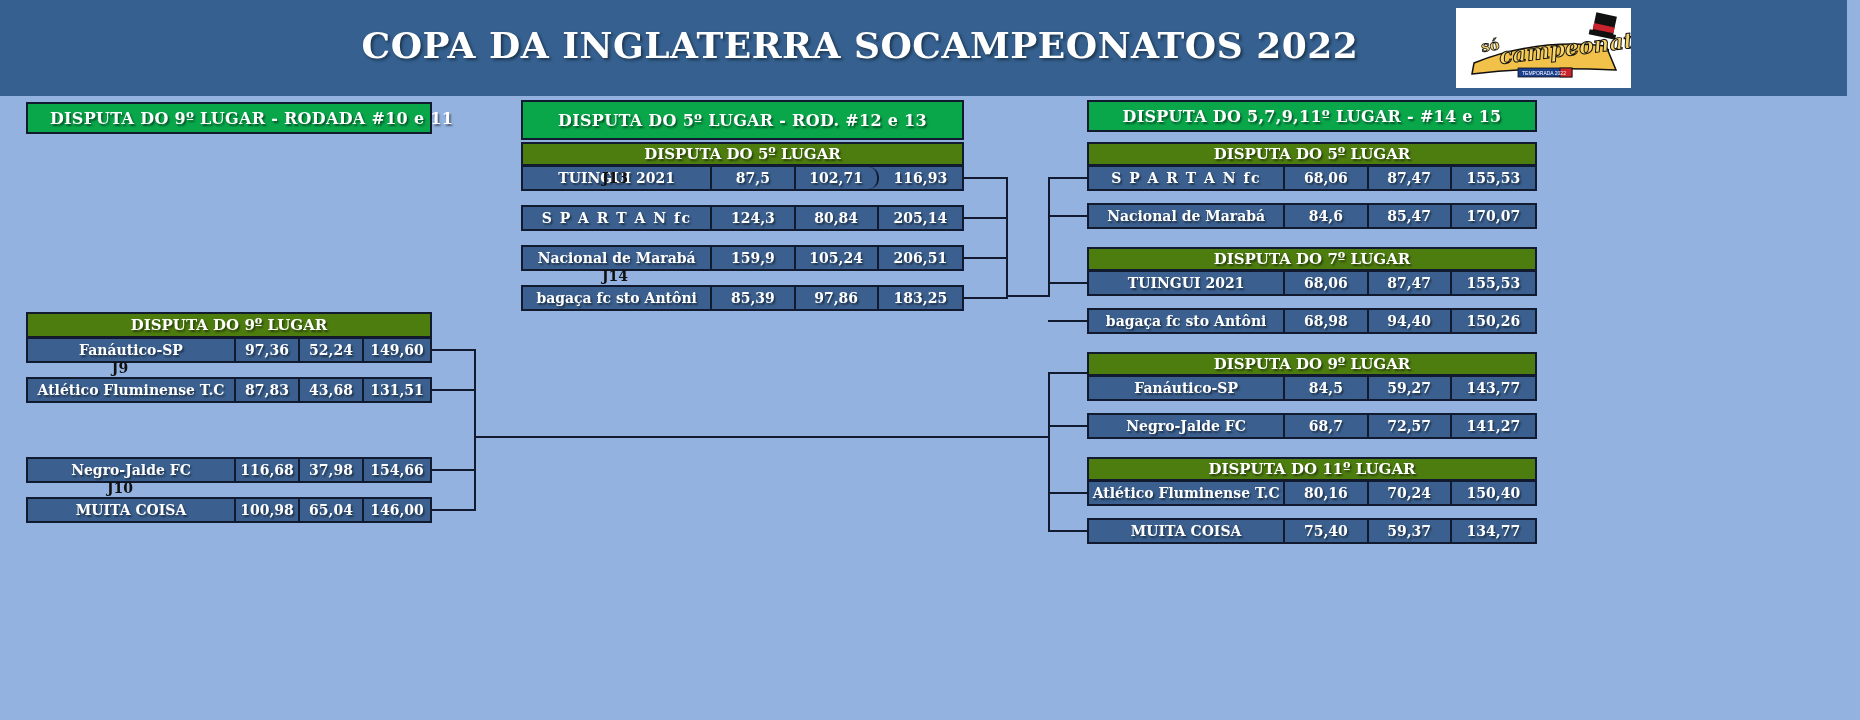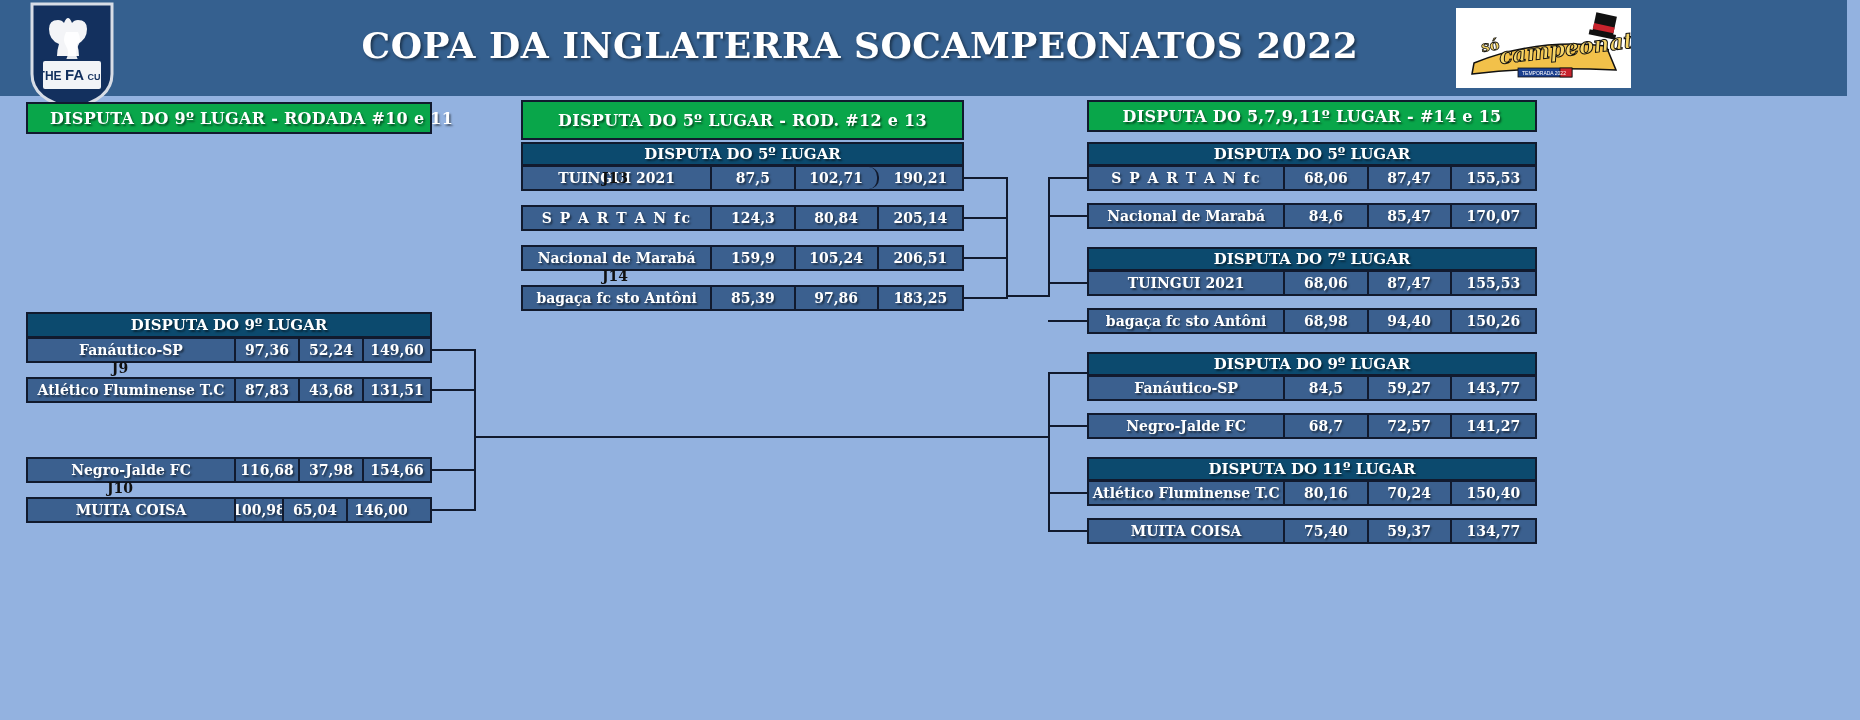--- a/index.html
+++ b/index.html
@@ -67,21 +67,21 @@
     display: flex;
     align-items: center;
     justify-content: center;
     text-shadow: 1.5px 1.5px 2px rgba(0,0,0,0.5);
     white-space: nowrap;
   }
 
   
   .tbl-title {
     position: absolute;
-    background: #0c4a6e;
+    background: #4d7c0f;
     border: 2px solid #111a2e;
     color: #ffffff;
     font-family: "DejaVu Serif", serif;
     font-weight: 700;
     font-size: 15px;
     display: flex;
     align-items: center;
     justify-content: center;
     text-shadow: 1.5px 1.5px 2px rgba(0,0,0,0.5);
     white-space: nowrap;
@@ -132,31 +132,20 @@
   .ln.v { width: 2px; }
 </style>
 </head>
 <body>
 
 <div id="root">
 
   <div class="header-bar"></div>
   <div class="header-right-strip"></div>
 
-  <div class="fa-logo">
-    <svg viewBox="0 0 88 108" width="88" height="108">
-      <path d="M4 2 H84 V72 Q84 98 44 106 Q4 98 4 72 Z" fill="#13305e" stroke="#d8dde6" stroke-width="3"></path>
-      <g fill="#ffffff">
-        <path d="M30 18 q-9 0 -9 9 q0 11 10 15 q-2 6 -2 12 h22 q0 -6 -2 -12 q10 -4 10 -15 q0 -9 -9 -9 q-4 0 -6 3 q-2 -5 -4 -5 q-2 0 -4 5 q-2 -3 -6 -3 z" opacity="0.95"></path>
-        <path d="M38 30 q-4 8 0 14 q4 6 0 14 h12 q-4 -8 0 -14 q4 -6 0 -14 z" opacity="0.9"></path>
-      </g>
-      <rect x="14" y="58" width="60" height="30" rx="3" fill="#f2f4f7" stroke="#13305e" stroke-width="2"></rect>
-      <text x="44" y="78" text-anchor="middle" font-family="Liberation Sans, sans-serif" font-size="12" font-weight="bold" fill="#13305e">THE <tspan font-size="15">FA</tspan> <tspan font-size="9">CUP</tspan></text>
-    </svg>
-  </div>
 
   <div class="header-title">COPA DA INGLATERRA SOCAMPEONATOS 2022</div>
 
   <div class="socamp-logo">
     <svg viewBox="0 0 175 80" width="175" height="80">
       <rect width="175" height="80" fill="#ffffff"></rect>
       <path d="M18 55 Q80 30 150 38 L160 62 Q80 58 16 66 Z" fill="#f2c14a" stroke="#111" stroke-width="1.5"></path>
       <text x="26" y="44" font-family="DejaVu Serif, serif" font-size="15" font-weight="bold" fill="#f6d66a" stroke="#111" stroke-width="0.8" transform="rotate(-9 26 44)">só</text>
       <text x="44" y="56" font-family="DejaVu Serif, serif" font-size="22" font-style="italic" font-weight="bold" fill="#f6d66a" stroke="#111" stroke-width="1" transform="rotate(-7 44 56)">campeonatos</text>
       <rect x="62" y="60" width="54" height="9" fill="#1b3f8f" stroke="#111" stroke-width="0.8"></rect>
@@ -173,21 +162,21 @@
   <div class="sec-header" style="left:26px; top:102px; width:406px; height:32px;padding-left:45px;">DISPUTA DO 9º LUGAR - RODADA #10 e 11</div>
   <div class="sec-header" style="left:521px; top:100px; width:443px; height:40px;">DISPUTA DO 5º LUGAR - ROD. #12 e 13</div>
   <div class="sec-header" style="left:1087px; top:100px; width:450px; height:32px;">DISPUTA DO 5,7,9,11º LUGAR - #14 e 15</div>
 
   <div class="tbl-title" style="left:521px; top:142px; width:443px; height:24px;">DISPUTA DO 5º LUGAR</div>
 
   <div class="row" style="left:521px; top:165px; width:443px;">
     <div class="cell name" style="width:191px;">TUINGUI 2021</div>
     <div class="cell" style="width:84px;">87,5</div>
     <div class="cell" style="width:84px;border-radius:10px;">102,71</div>
-    <div class="cell" style="width:84px;">190,21</div>
+    <div class="cell" style="width:84px;">116,93</div>
   </div>
 
   <div class="round-label" style="left:555px; top:170px; width:120px;">J13</div>
 
   <div class="row" style="left:521px; top:205px; width:443px;">
     <div class="cell name spaced" style="width:191px;">S P A R T A N fc</div>
     <div class="cell" style="width:84px;">124,3</div>
     <div class="cell" style="width:84px;">80,84</div>
     <div class="cell" style="width:84px;">205,14</div>
   </div>
@@ -230,21 +219,21 @@
     <div class="cell name" style="width:208px;">Negro-Jalde FC</div>
     <div class="cell" style="width:64px;">116,68</div>
     <div class="cell" style="width:64px;">37,98</div>
     <div class="cell" style="width:66px;">154,66</div>
   </div>
 
   <div class="round-label" style="left:60px; top:480px; width:120px;">J10</div>
 
   <div class="row" style="left:26px; top:497px; width:406px;">
     <div class="cell name" style="width:208px;">MUITA COISA</div>
-    <div class="cell" style="width:48px;text-align:right;">100,98</div>
+    <div class="cell" style="width:64px;text-align:right;">100,98</div>
     <div class="cell" style="width:64px;">65,04</div>
     <div class="cell" style="width:66px;">146,00</div>
   </div>
 
   <div class="tbl-title" style="left:1087px; top:142px; width:450px; height:24px;">DISPUTA DO 5º LUGAR</div>
   <div class="row" style="left:1087px; top:165px; width:450px;">
     <div class="cell name spaced" style="width:198px;">S P A R T A N fc</div>
     <div class="cell" style="width:84px;">68,06</div>
     <div class="cell" style="width:84px;">87,47</div>
     <div class="cell" style="width:84px;">155,53</div>

